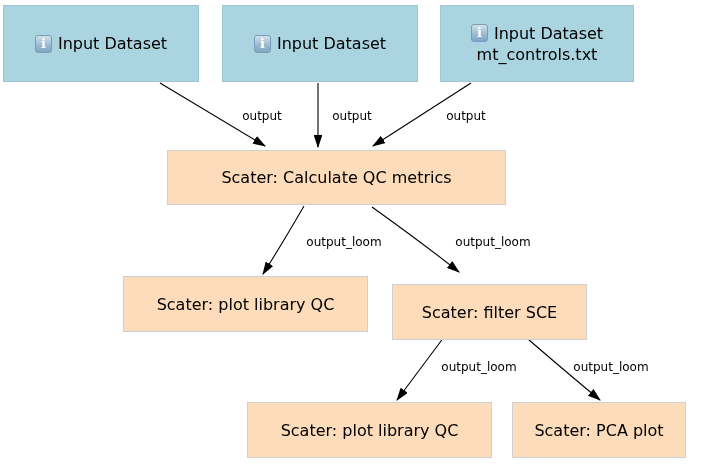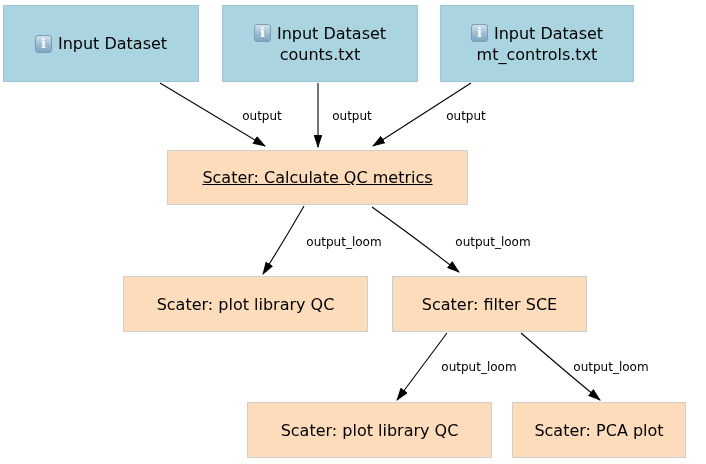--- a/index.html
+++ b/index.html
@@ -57,42 +57,41 @@
     </div>
   </div>
 
   <div class="node input" style="left:222px;top:5px;width:196px;height:77px;">
     <div class="iline">
       <span class="info-icon">
         <span>i</span>
       </span>
       <span>Input Dataset</span>
     </div>
-    <div>counts.txt</div>
   </div>
 
   <div class="node input" style="left:440px;top:5px;width:194px;height:77px;">
     <div class="iline">
       <span class="info-icon">
         <span>i</span>
       </span>
       <span>Input Dataset</span>
     </div>
     <div>mt_controls.txt</div>
   </div>
 
-  <div class="node tool" style="left:167px;top:150px;width:301px;height:55px;text-decoration:underline;">
+  <div class="node tool" style="left:167px;top:150px;width:339px;height:55px;">
     <div>Scater: Calculate QC metrics</div>
   </div>
 
   <div class="node tool" style="left:123px;top:276px;width:245px;height:56px;">
     <div>Scater: plot library QC</div>
   </div>
 
-  <div class="node tool" style="left:392px;top:276px;width:195px;height:56px;">
+  <div class="node tool" style="left:392px;top:284px;width:195px;height:56px;">
     <div>Scater: filter SCE</div>
   </div>
 
   <div class="node tool" style="left:247px;top:402px;width:245px;height:56px;">
     <div>Scater: plot library QC</div>
   </div>
 
   <div class="node tool" style="left:512px;top:402px;width:174px;height:56px;">
     <div>Scater: PCA plot</div>
   </div>

